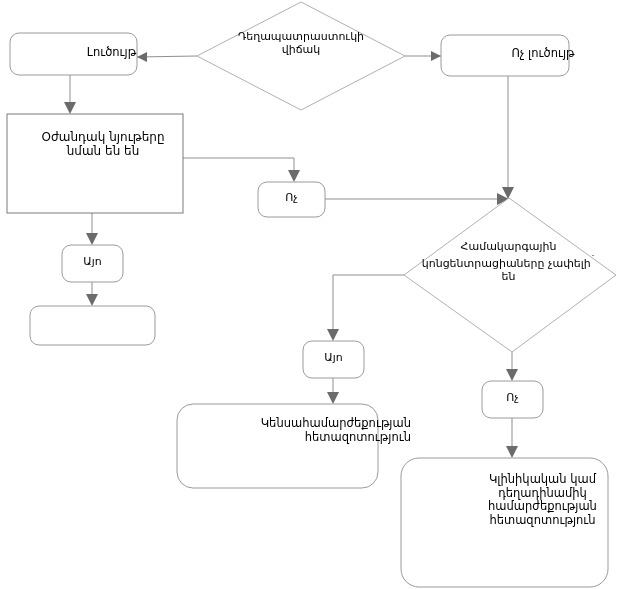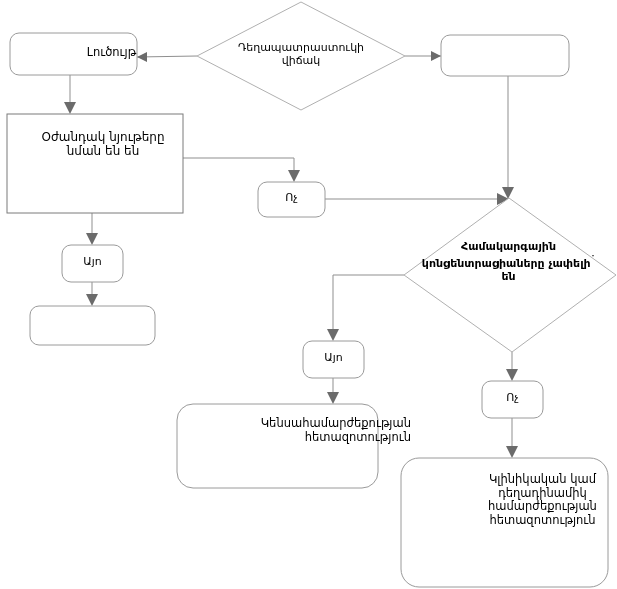--- a/index.html
+++ b/index.html
@@ -152,35 +152,36 @@
 
     <rect class="node-shape" x="303" y="341" width="61" height="37" rx="9" ry="9"></rect>
 
     <rect class="node-shape" x="482" y="381" width="61" height="37" rx="9" ry="9"></rect>
 
     <rect class="node-shape" x="177" y="404" width="201" height="84" rx="16" ry="16"></rect>
 
     <rect class="node-shape" x="401" y="458" width="207" height="129" rx="18" ry="18"></rect>
   </svg>
 
-  <div class="node-label lbl-dia" style="left:211px; top:42px; width:180px;">Դեղապատրաստուկի
+  <div class="node-label lbl-dia" style="left:211px; top:31px; width:180px;">Դեղապատրաստուկի
 վիճակ</div>
 
   <div class="node-label lbl-mid" style="left:10px; top:46px; width:127px;">Լուծույթ</div>
 
+  <div class="node-label lbl-mid" style="left:441px; top:47px; width:128px;">Ոչ լուծույթ</div>
 
   <div class="node-label lbl-big" style="left:7px; top:130px; width:192px;">Օժանդակ նյութերը
 նման են են</div>
 
   <div class="node-label lbl-small" style="left:62px; top:256px; width:61px;">Այո</div>
 
   <div class="node-label lbl-small" style="left:258px; top:192px; width:67px;">Ոչ</div>
 
 
-  <div class="node-label lbl-dia" style="left:400px; top:241px; width:217px;font-weight:bold;"><span>Համակարգային</span><br><span>կոնցենտրացիաները չափելի</span><span class="sup-dot">˙</span><br><span>են</span></div>
+  <div class="node-label lbl-dia" style="left:400px; top:241px; width:217px;"><span>Համակարգային</span><br><span>կոնցենտրացիաները չափելի</span><span class="sup-dot">˙</span><br><span>են</span></div>
 
   <div class="node-label lbl-small" style="left:303px; top:352px; width:61px;">Այո</div>
 
   <div class="node-label lbl-small" style="left:482px; top:392px; width:61px;">Ոչ</div>
 
   <div class="node-label lbl-mid" style="left:182px; top:417px; width:191px;text-align:right;">Կենսահամարժեքության
 հետազոտություն</div>
 
   <div class="node-label lbl-mid" style="left:411px; top:473px; width:187px;">Կլինիկական կամ
 դեղադինամիկ

